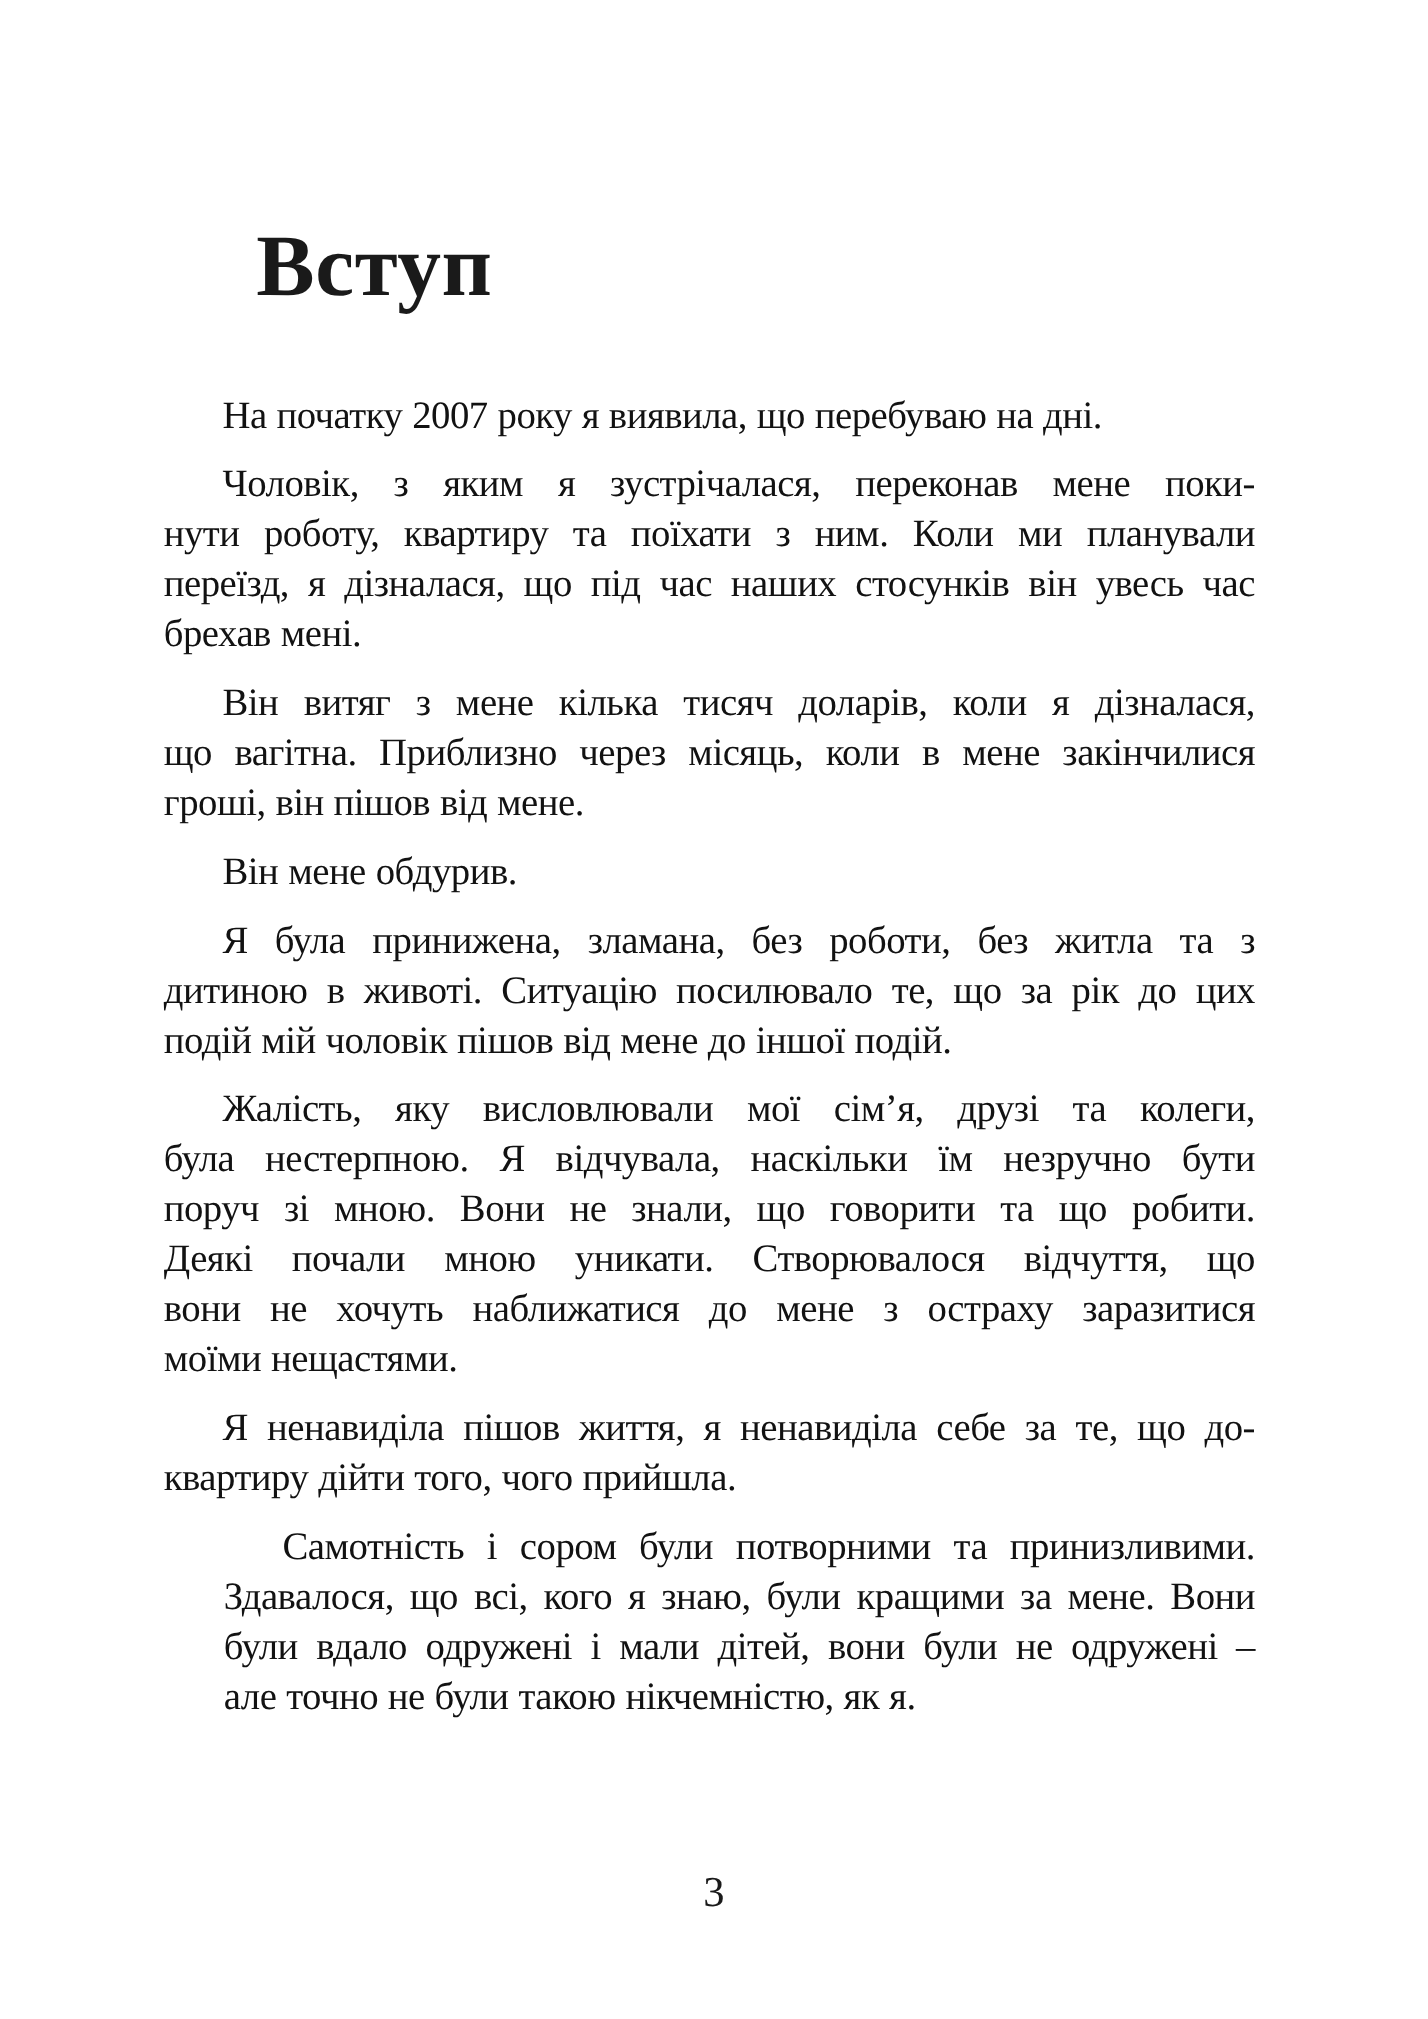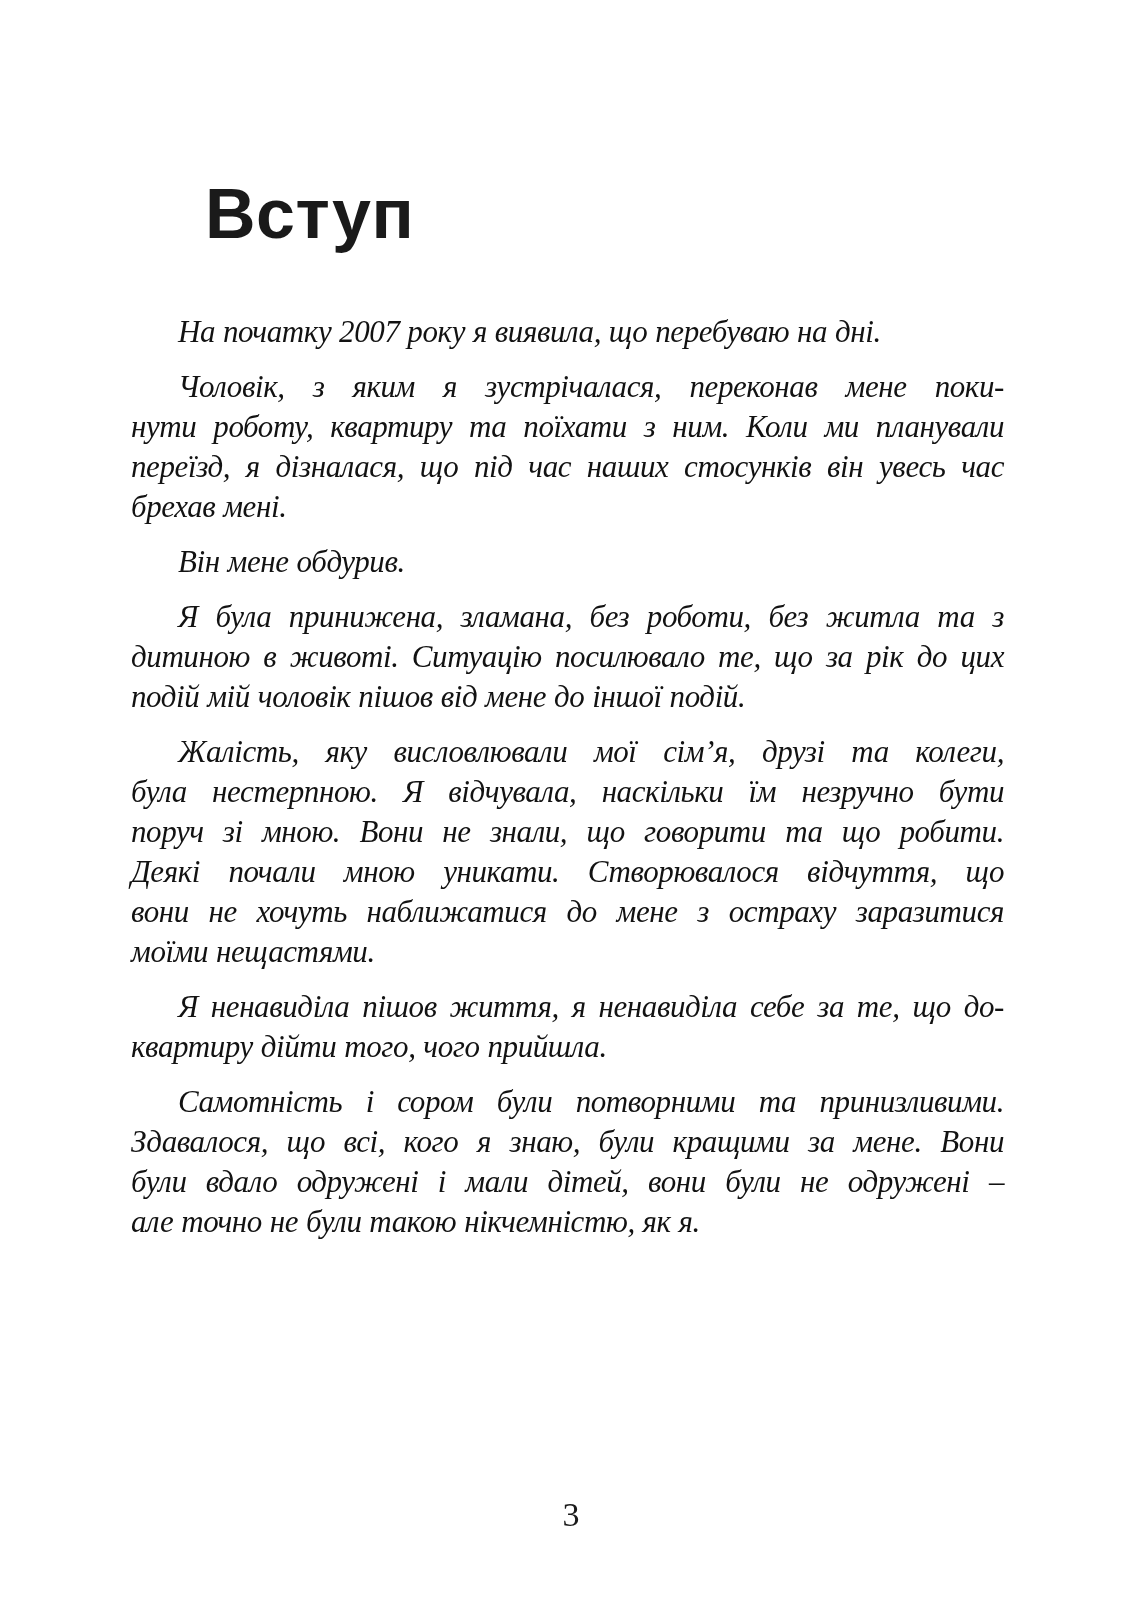--- a/index.html
+++ b/index.html
@@ -13,41 +13,41 @@
     height: 1615px;
     background: #ffffff;
     overflow: hidden;
     font-family: "Liberation Serif", "DejaVu Serif", serif;
     color: #121212;
   }
   .chapter-title {
     position: absolute;
     left: 205px;
     top: 132px;
-    font-family: Liberation Sans, sans-serif;
+    font-family: Liberation Serif, serif;
     font-weight: 600;
     font-size: 70px;
     line-height: 1;
     color: #1a1a1a;
     letter-spacing: 0.5px;
   }
   .body-text {
     position: absolute;
     left: 131px;
     top: 312px;
     width: 873px;
     font-size: 31px;
     line-height: 40px;
   }
   .para {
     margin: 0 0 15px 0;
-    font-style: italic;
   }
   .para:last-child {
     margin-bottom: 0;
+    margin-left: 48px;
   }
   .line {
     text-align: justify;
     text-align-last: justify;
     letter-spacing: -0.4px;
     word-spacing: 0.5px;
   }
   .line.last {
     text-align-last: left;
   }
@@ -74,20 +74,25 @@
       <div class="para">
         <div class="line first last">На початку 2007 року я виявила, що перебуваю на дні.</div>
       </div>
       <div class="para">
         <div class="line first">Чоловік, з яким я зустрічалася, переконав мене поки-</div>
         <div class="line">нути роботу, квартиру та поїхати з ним. Коли ми планували</div>
         <div class="line">переїзд, я дізналася, що під час наших стосунків він увесь час</div>
         <div class="line last">брехав мені.</div>
       </div>
       <div class="para">
+        <div class="line first">Він витяг з мене кілька тисяч доларів, коли я дізналася,</div>
+        <div class="line">що вагітна. Приблизно через місяць, коли в мене закінчилися</div>
+        <div class="line last">гроші, він пішов від мене.</div>
+      </div>
+      <div class="para">
         <div class="line first last">Він мене обдурив.</div>
       </div>
       <div class="para">
         <div class="line first">Я була принижена, зламана, без роботи, без житла та з</div>
         <div class="line">дитиною в животі. Ситуацію посилювало те, що за рік до цих</div>
         <div class="line last">подій мій чоловік пішов від мене до іншої подій.</div>
       </div>
       <div class="para">
         <div class="line first">Жалість, яку висловлювали мої сім’я, друзі та колеги,</div>
         <div class="line">була нестерпною. Я відчувала, наскільки їм незручно бути</div>

